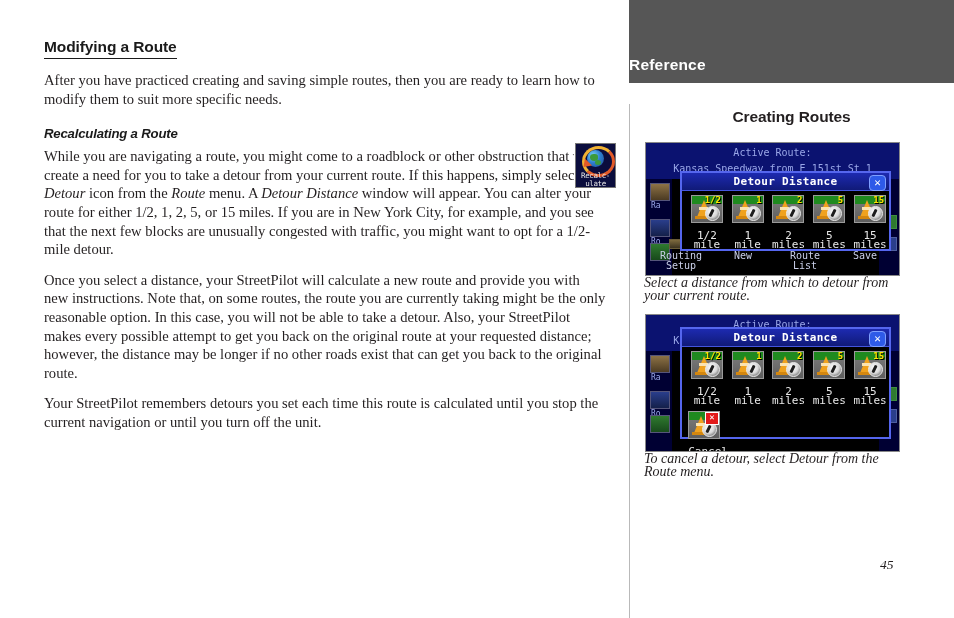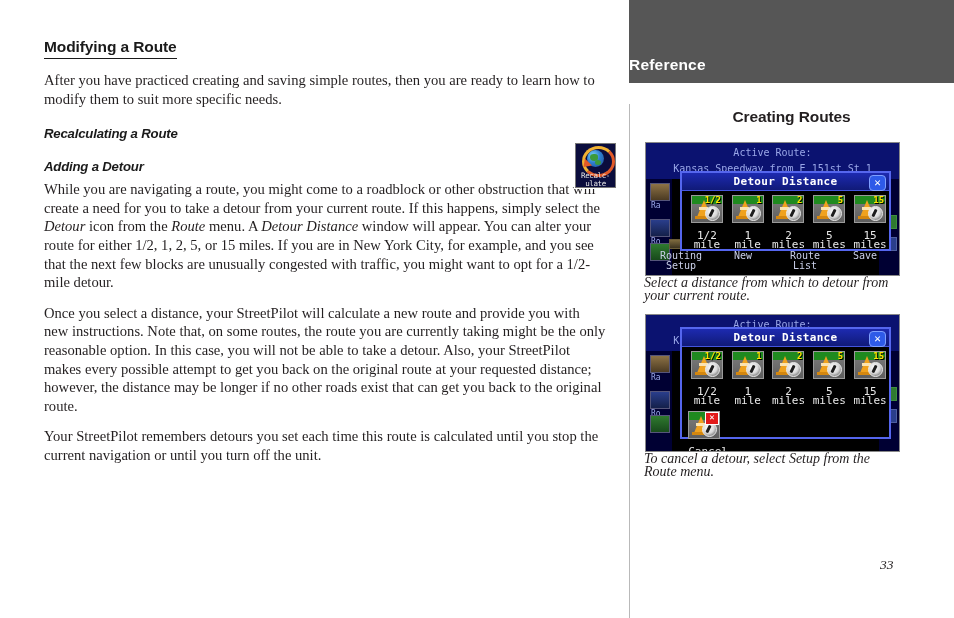--- a/index.html
+++ b/index.html
@@ -426,21 +426,20 @@
 <div class="page">
 
   <div class="left-col">
 
     <div class="h1">Modifying a Route</div>
 
     <p class="body">After you have practiced creating and saving simple routes, then you are ready to learn how to modify them to suit more specific needs.</p>
 
     <div class="h2">Recalculating a Route</div>
 
-    <div class="h2">Adding a Detour</div>
     <p class="body">While you are navigating a route, you might come to a roadblock or other obstruction that will create a need for you to take a detour from your current route. If this happens, simply select the <i>Detour</i> icon from the <i>Route</i> menu. A <i>Detour Distance</i> window will appear. You can alter your route for either 1/2, 1, 2, 5, or 15 miles. If you are in New York City, for example, and you see that the next few blocks are unusually congested with traffic, you might want to opt for a 1/2-mile detour.</p>
     <p class="body">Once you select a distance, your StreetPilot will calculate a new route and provide you with new instructions. Note that, on some routes, the route you are currently taking might be the only reasonable option. In this case, you will not be able to take a detour. Also, your StreetPilot makes every possible attempt to get you back on the original route at your requested distance; however, the distance may be longer if no other roads exist that can get you back to the original route.</p>
     <p class="body">Your StreetPilot remembers detours you set each time this route is calculated until you stop the current navigation or until you turn off the unit.</p>
   </div>
 
   <div class="recalc-icon">
     <div class="recalc-globe">
       <div class="ball"></div>
       <div class="land1"></div>
       <div class="land2"></div>
@@ -658,17 +657,17 @@
               <div class="redx">✕</div>
             </div>
             <div class="opt-label">Cancel
 Detour</div>
           </div>
         </div>
       </div>
     </div>
   </div>
 
-  <div class="caption" style="left:644px; top:452px; width:260px;">To cancel a detour, select Setup from the Route menu.</div>
-
-  <div class="page-num">33</div>
+  <div class="caption" style="left:644px; top:452px; width:260px;">To cancel a detour, select Detour from the Route menu.</div>
+
+  <div class="page-num">45</div>
 
 </div>
 
 </body></html>

